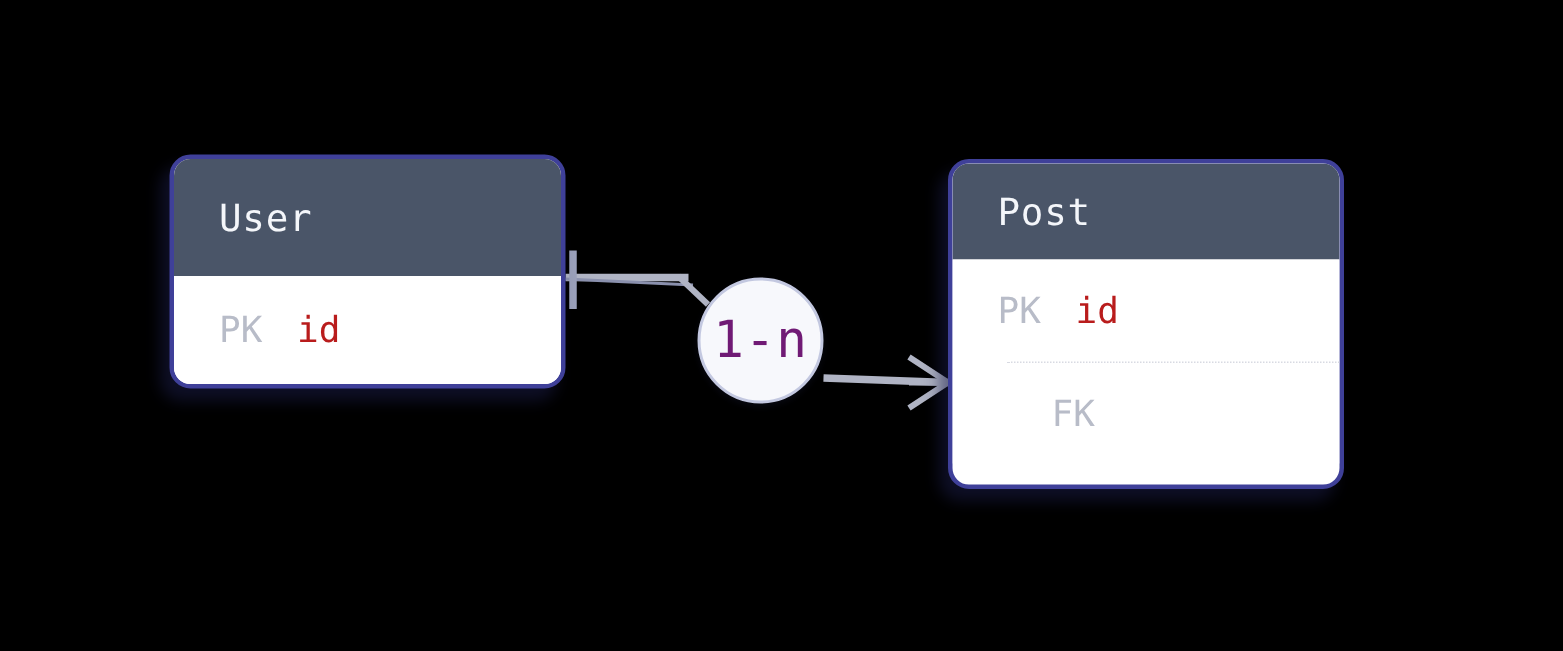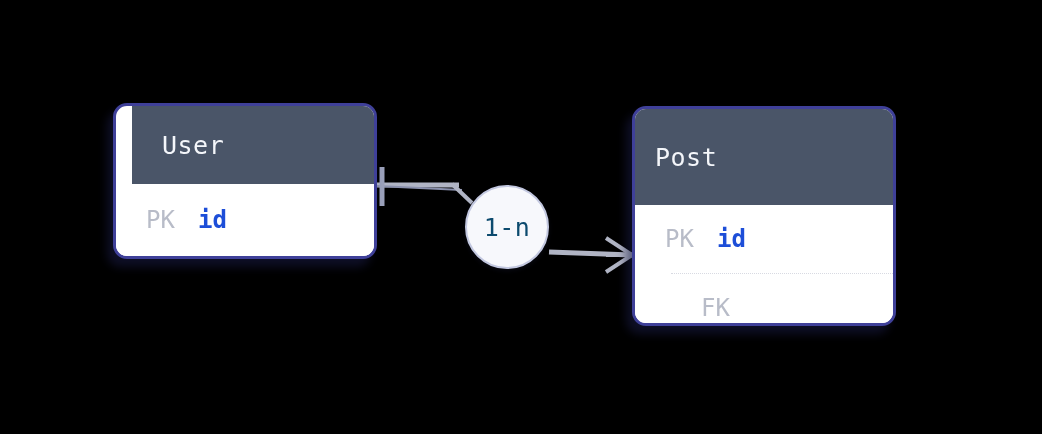--- a/index.html
+++ b/index.html
@@ -59,54 +59,52 @@
   .attr-row.divided {
     border-top: 1px dotted #d8dae2;
     margin-left: 36px;
   }
   .attr-key {
     color: #b8bcc8;
     width: 52px;
     flex: 0 0 52px;
   }
   .attr-name {
-    color: #1d4ed8;
-    font-weight: bold;
+    color: #b91c1c;
   }
 
   
   #entity-user {
     left: 113px;
     top: 103px;
     width: 264px;
     height: 156px;
   }
   #entity-user .entity-header {
     height: 78px;
     padding-left: 30px;
-    margin-left: 16px;
   }
   #entity-user .entity-body {
     height: 72px;
   }
   #entity-user .attr-row {
     height: 72px;
     padding-left: 30px;
   }
 
   
   #entity-post {
     left: 632px;
     top: 106px;
     width: 264px;
     height: 220px;
   }
   #entity-post .entity-header {
-    height: 96px;
-    padding-left: 20px;
+    height: 64px;
+    padding-left: 30px;
   }
   #entity-post .entity-body {
     height: 136px;
   }
   #entity-post .attr-row {
     height: 68px;
     padding-left: 30px;
   }
 
   
@@ -120,22 +118,22 @@
     border-radius: 50%;
     background: #f7f8fc;
     border: 2px solid #c3c8e0;
     box-shadow: 0 2px 5px rgba(40, 44, 90, 0.20);
     display: flex;
     align-items: center;
     justify-content: center;
     box-sizing: border-box;
   }
   #relationship-badge .badge-label {
-    color: #0c4a6e;
-    font-size: 25px;
+    color: #701a75;
+    font-size: 34px;
     letter-spacing: 0.5px;
   }
 </style>
 </head>
 <body>
 
 <div id="canvas">
 
   <svg id="edges" viewBox="0 0 1042 434" width="1042" height="434">
 

